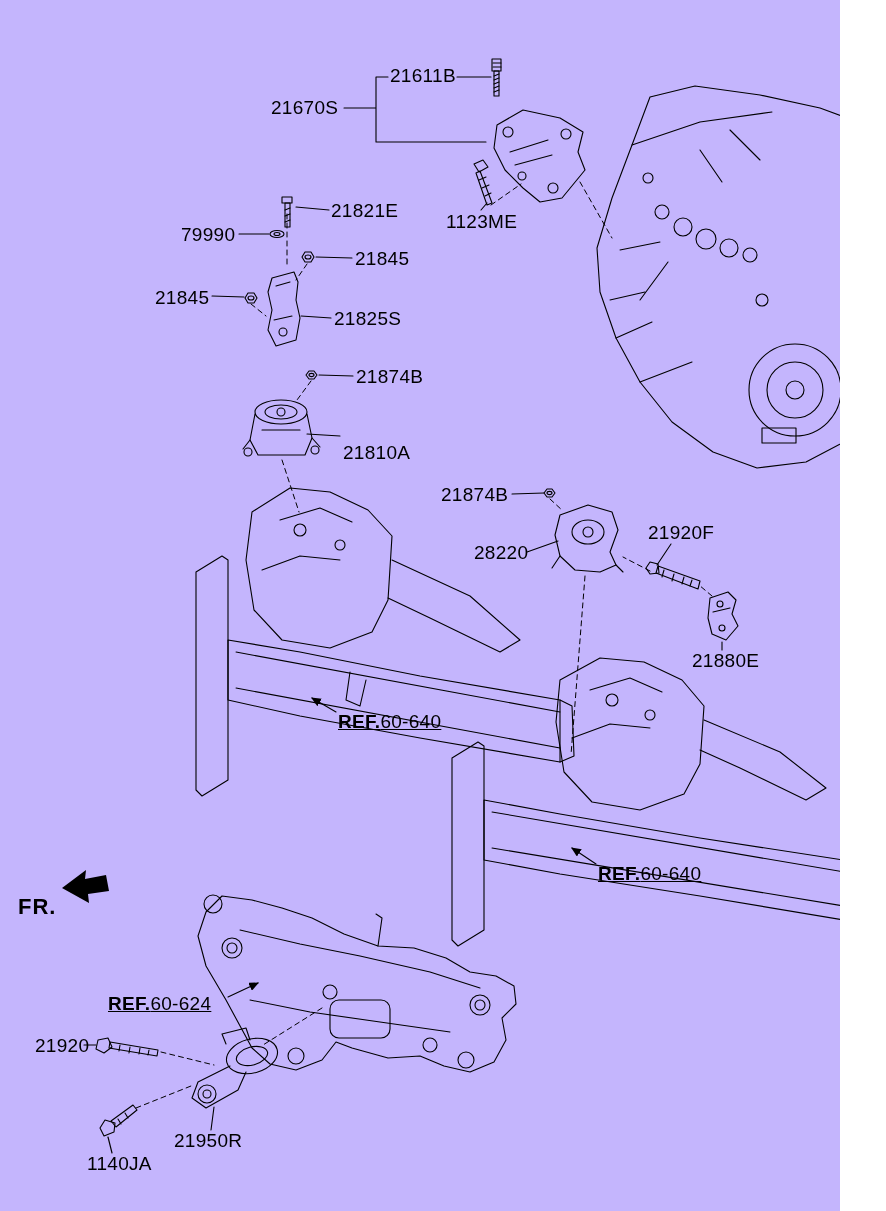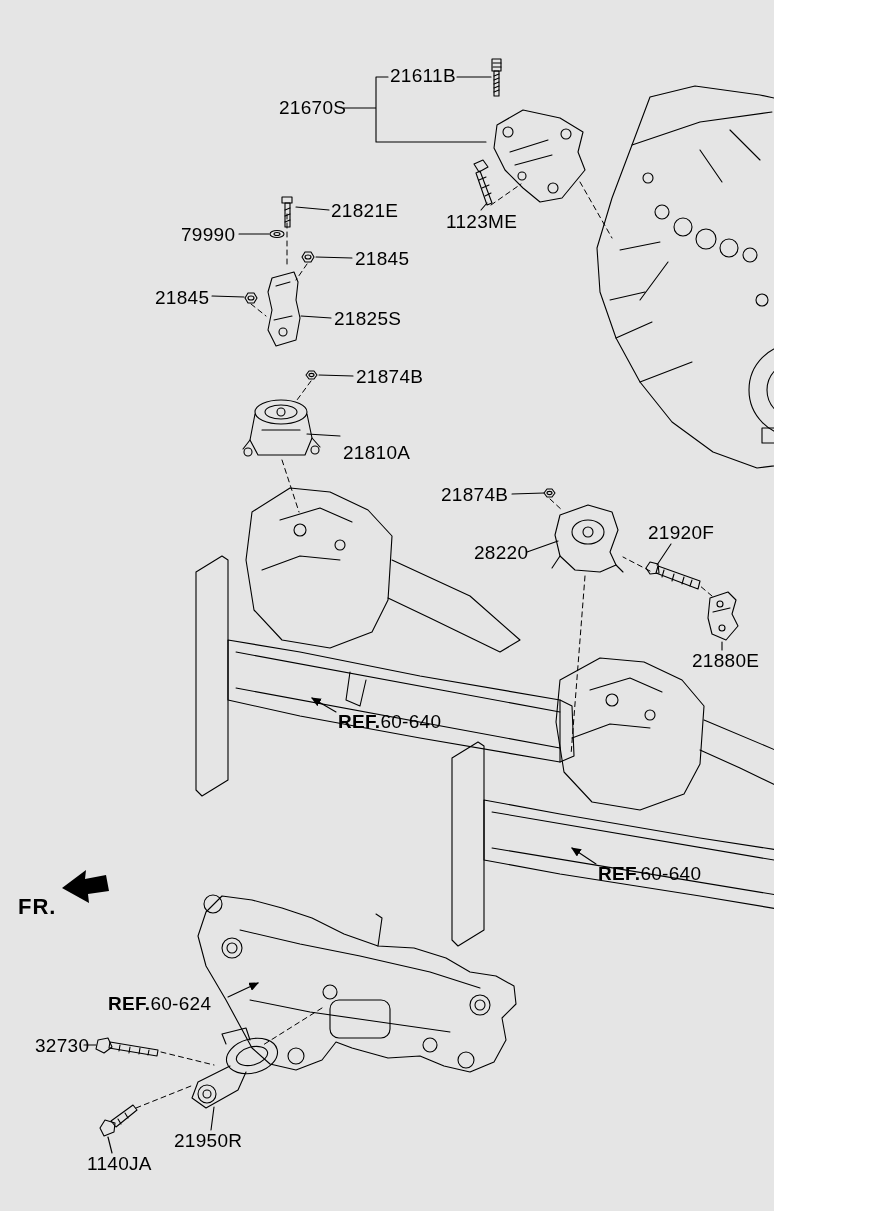--- a/index.html
+++ b/index.html
@@ -1,34 +1,34 @@
 <!DOCTYPE html>
 <html><head>
 <meta charset="utf-8">
 <style>
   * { margin: 0; padding: 0; box-sizing: border-box; }
   html, body { background: #ffffff; }
   body { font-family: "Liberation Sans", sans-serif; }
   .stage {
     position: relative;
-    width: 774px;
+    width: 840px;
     height: 1211px;
-    background: #e5e5e5;
+    background: #c4b5fd;
     overflow: hidden;
   }
   .art { position: absolute; left: 0; top: 0; }
   .callout {
     position: absolute;
     font-size: 19px;
     line-height: 1;
     color: #000000;
     white-space: nowrap;
     letter-spacing: 0.3px;
   }
-  .ref { }
+  .ref { text-decoration: underline; }
   .ref .pfx { font-weight: bold; }
   .fr { font-size: 22px; font-weight: bold; letter-spacing: 1px; }
 </style>
 </head>
 <body>
 
 <div class="stage">
 
   <svg class="art" width="886" height="1211" viewBox="0 0 886 1211">
     <defs>
@@ -248,34 +248,34 @@
         <path d="M100 1128 L105 1120 L115 1123 L114 1132 L104 1136 Z"></path>
         <path d="M111 1121 L133 1105 L137 1110 L116 1127 Z"></path>
         <path d="M118 1119 L121 1124 M125 1113 L128 1118"></path>
       </g>
 
       <path d="M62 888 L86 870 L85 879 L106 875 L109 891 L88 894 L89 903 Z" fill="#000" stroke="none"></path>
     </g>
   </svg>
 
   <div class="callout" style="left:390px; top:66px">21611B</div>
-  <div class="callout" style="left:279px; top:98px">21670S</div>
+  <div class="callout" style="left:271px; top:98px">21670S</div>
   <div class="callout" style="left:446px; top:212px">1123ME</div>
   <div class="callout" style="left:331px; top:201px">21821E</div>
   <div class="callout" style="left:181px; top:225px">79990</div>
   <div class="callout" style="left:355px; top:249px">21845</div>
   <div class="callout" style="left:155px; top:288px">21845</div>
   <div class="callout" style="left:334px; top:309px">21825S</div>
   <div class="callout" style="left:356px; top:367px">21874B</div>
   <div class="callout" style="left:343px; top:443px">21810A</div>
   <div class="callout" style="left:441px; top:485px">21874B</div>
   <div class="callout" style="left:474px; top:543px">28220</div>
   <div class="callout" style="left:648px; top:523px">21920F</div>
   <div class="callout" style="left:692px; top:651px">21880E</div>
-  <div class="callout" style="left:35px;  top:1036px">32730</div>
+  <div class="callout" style="left:35px;  top:1036px">21920</div>
   <div class="callout" style="left:174px; top:1131px">21950R</div>
   <div class="callout" style="left:87px;  top:1154px">1140JA</div>
 
   <div class="callout ref" style="left:338px; top:712px">
     <span class="pfx">REF.</span><span>60-640</span>
   </div>
   <div class="callout ref" style="left:598px; top:864px">
     <span class="pfx">REF.</span><span>60-640</span>
   </div>
   <div class="callout ref" style="left:108px; top:994px">

